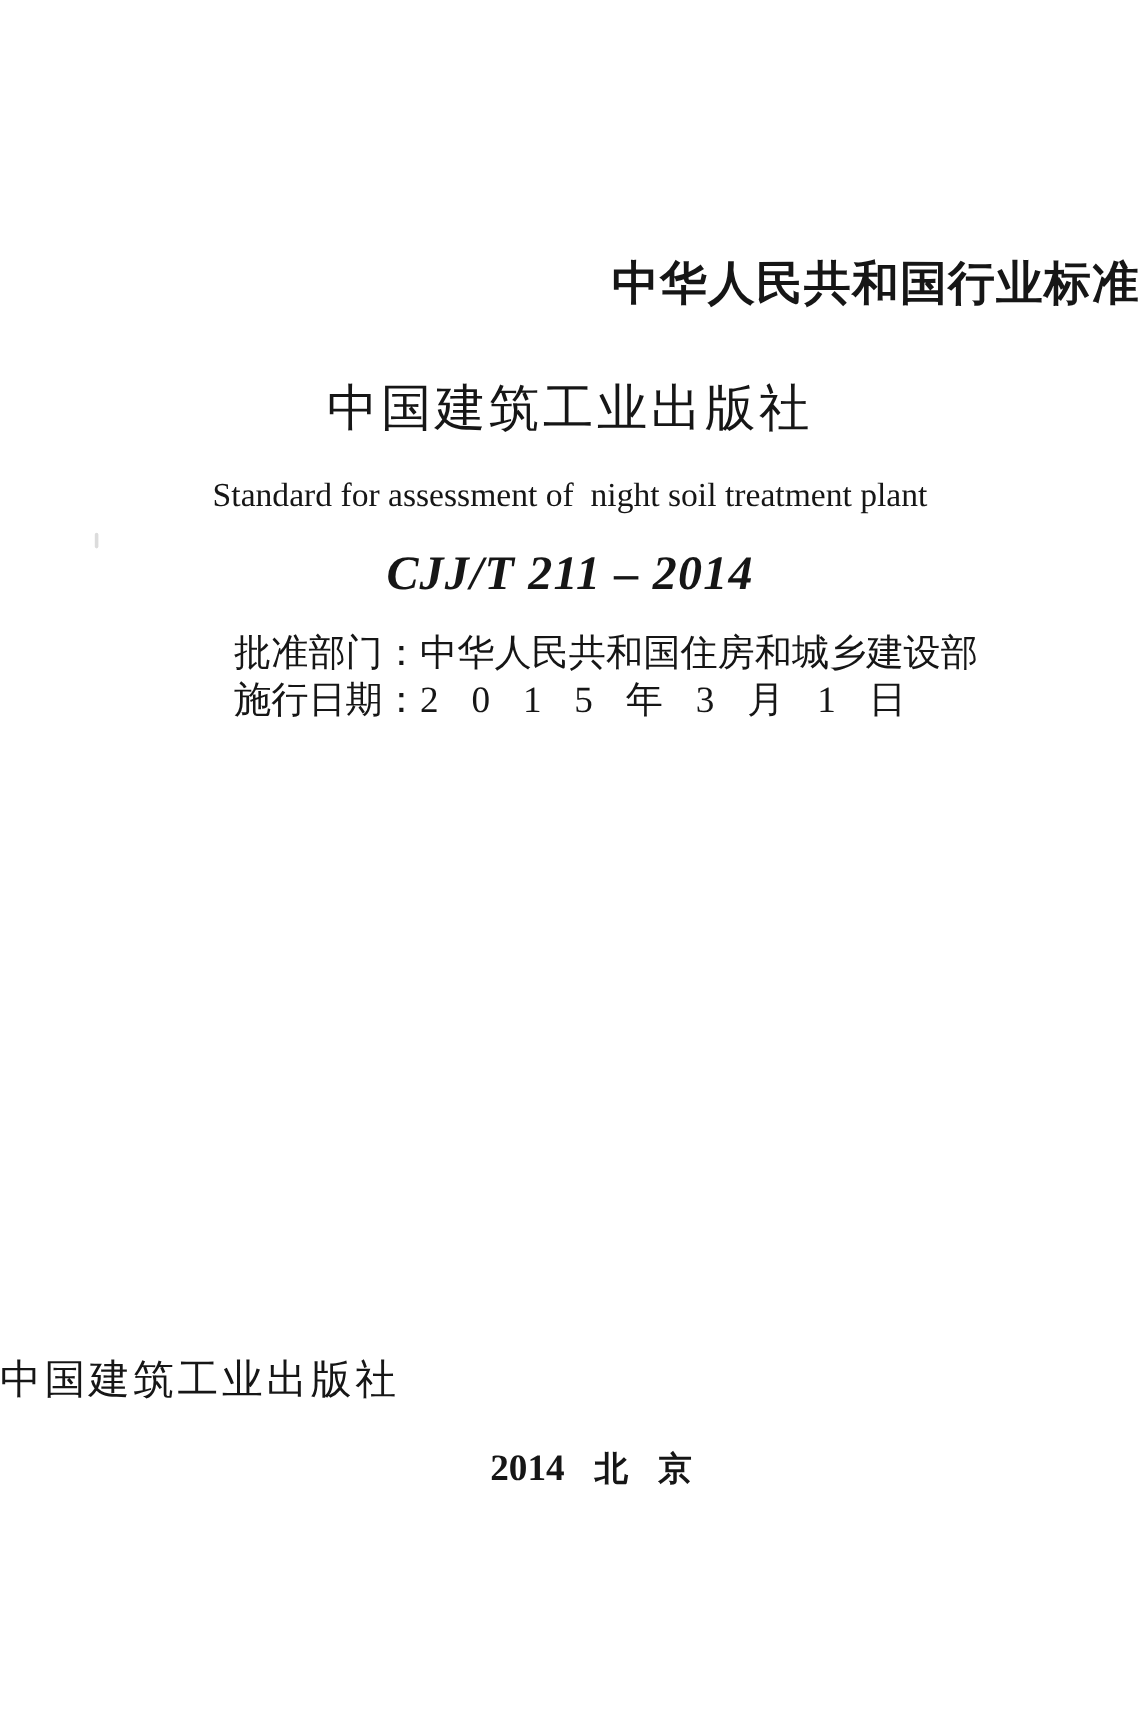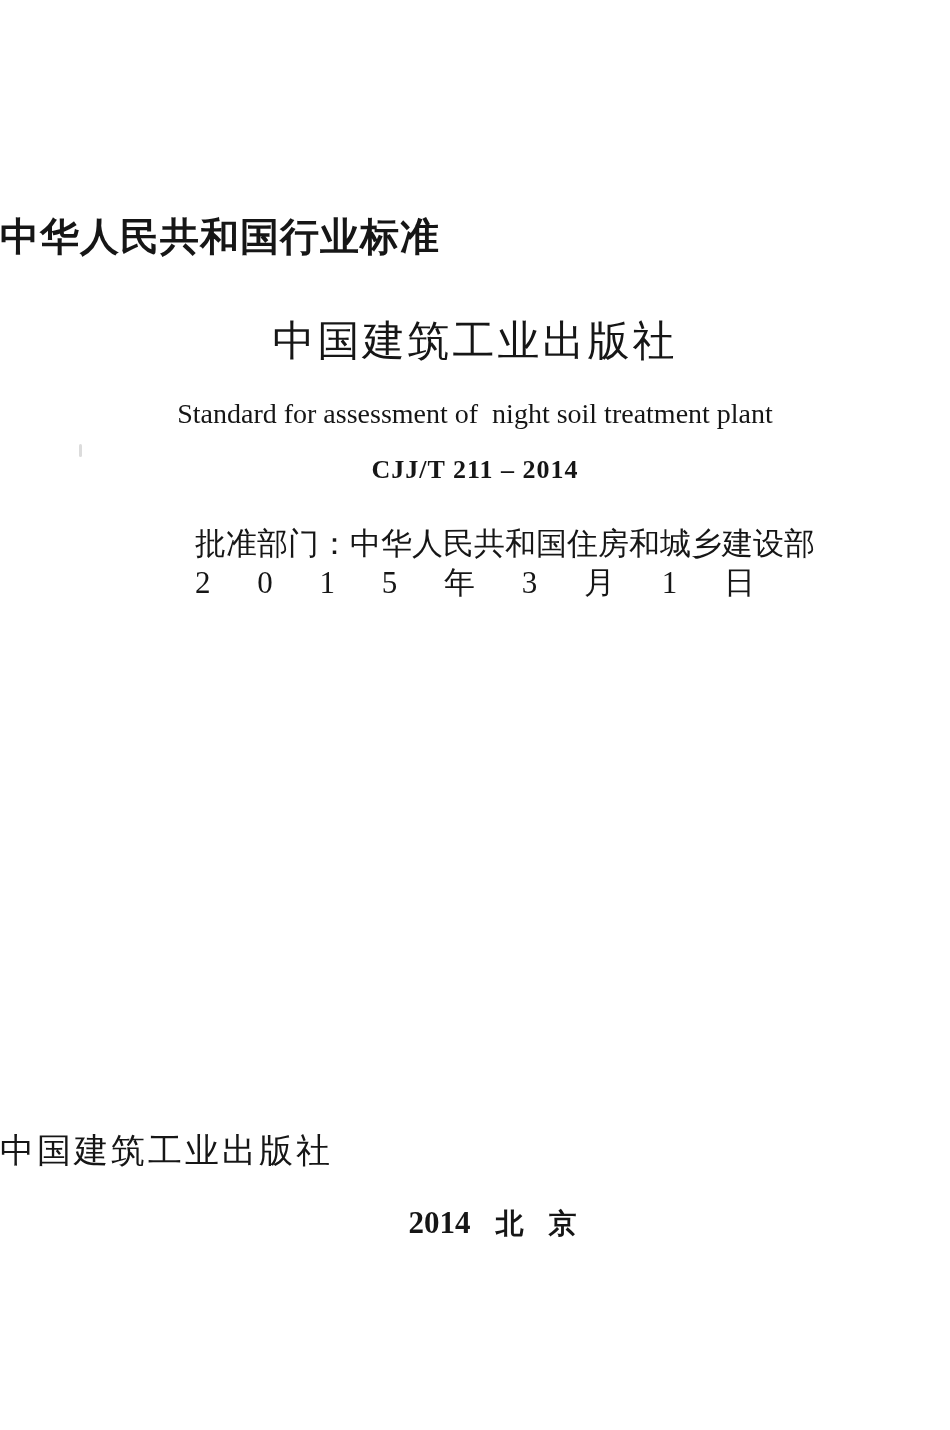--- a/index.html
+++ b/index.html
@@ -14,21 +14,21 @@
     height:1430px;
     margin:0 auto;
     background:var(--bg);
     color:var(--text);
     overflow:hidden;
     font-family:"Liberation Serif", serif;
   }
   .standard-type{
     position:absolute;
     top:216px; left:0; width:100%;
-    text-align:left;
+    text-align:right;
     font-family:"Liberation Sans", sans-serif;
     font-weight:bold;
     font-size:39px;
     letter-spacing:1px;
     line-height:1.1;
   }
   .title-cn{
     position:absolute;
     top:318px; left:0; width:100%;
     text-align:center;
@@ -45,23 +45,24 @@
     font-size:28px;
     line-height:1.1;
     white-space:pre;
   }
   .standard-code{
     position:absolute;
     top:456px; left:0; width:100%;
     text-align:center;
     font-family:"Liberation Serif", serif;
     font-weight:bold;
-    font-size:26px;
+    font-size:40px;
     letter-spacing:1px;
     line-height:1.1;
+    font-style:italic;
   }
   .approval-block{
     position:absolute;
     top:524px; left:195px;
     width:560px;
     font-size:31px;
     line-height:39px;
   }
   .approval-line{ white-space:nowrap; }
   .date-line{ display:flex; }
@@ -115,20 +116,21 @@
 
   <div class="title-en">Standard for assessment of  night soil treatment plant</div>
 
   <div class="standard-code">CJJ/T 211 – 2014</div>
 
   <div class="approval-block">
     <div class="approval-line">
       <span>批准部门：</span><span>中华人民共和国住房和城乡建设部</span>
     </div>
     <div class="approval-line date-line">
+      <span class="date-label">施行日期：</span>
       <span class="date-chars">
         <span>2</span>
         <span>0</span>
         <span>1</span>
         <span>5</span>
         <span>年</span>
         <span>3</span>
         <span>月</span>
         <span>1</span>
         <span>日</span>

